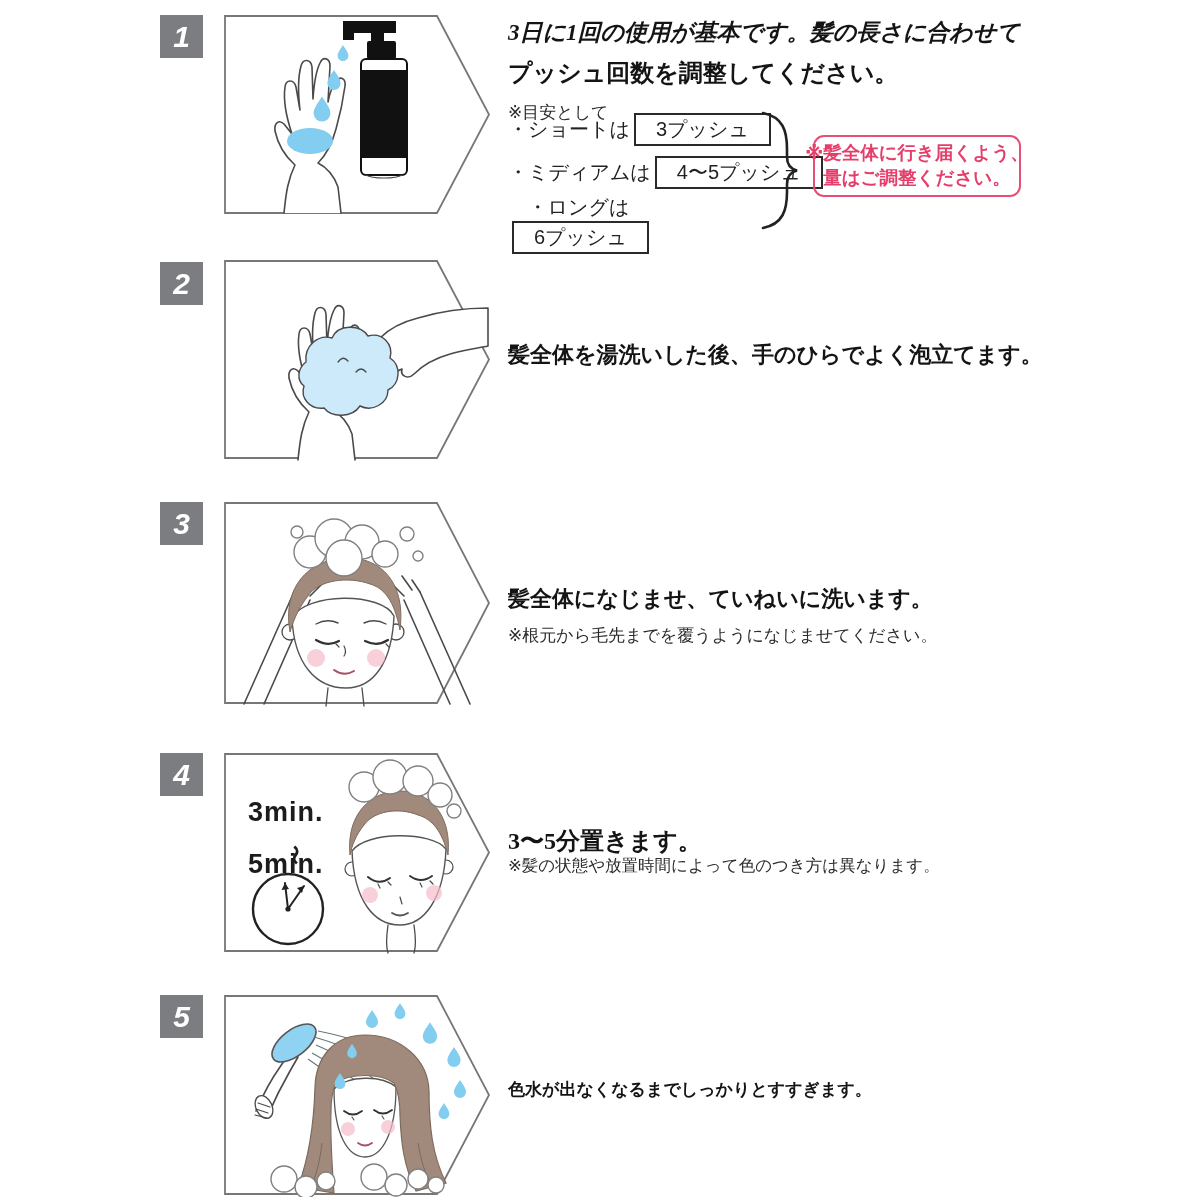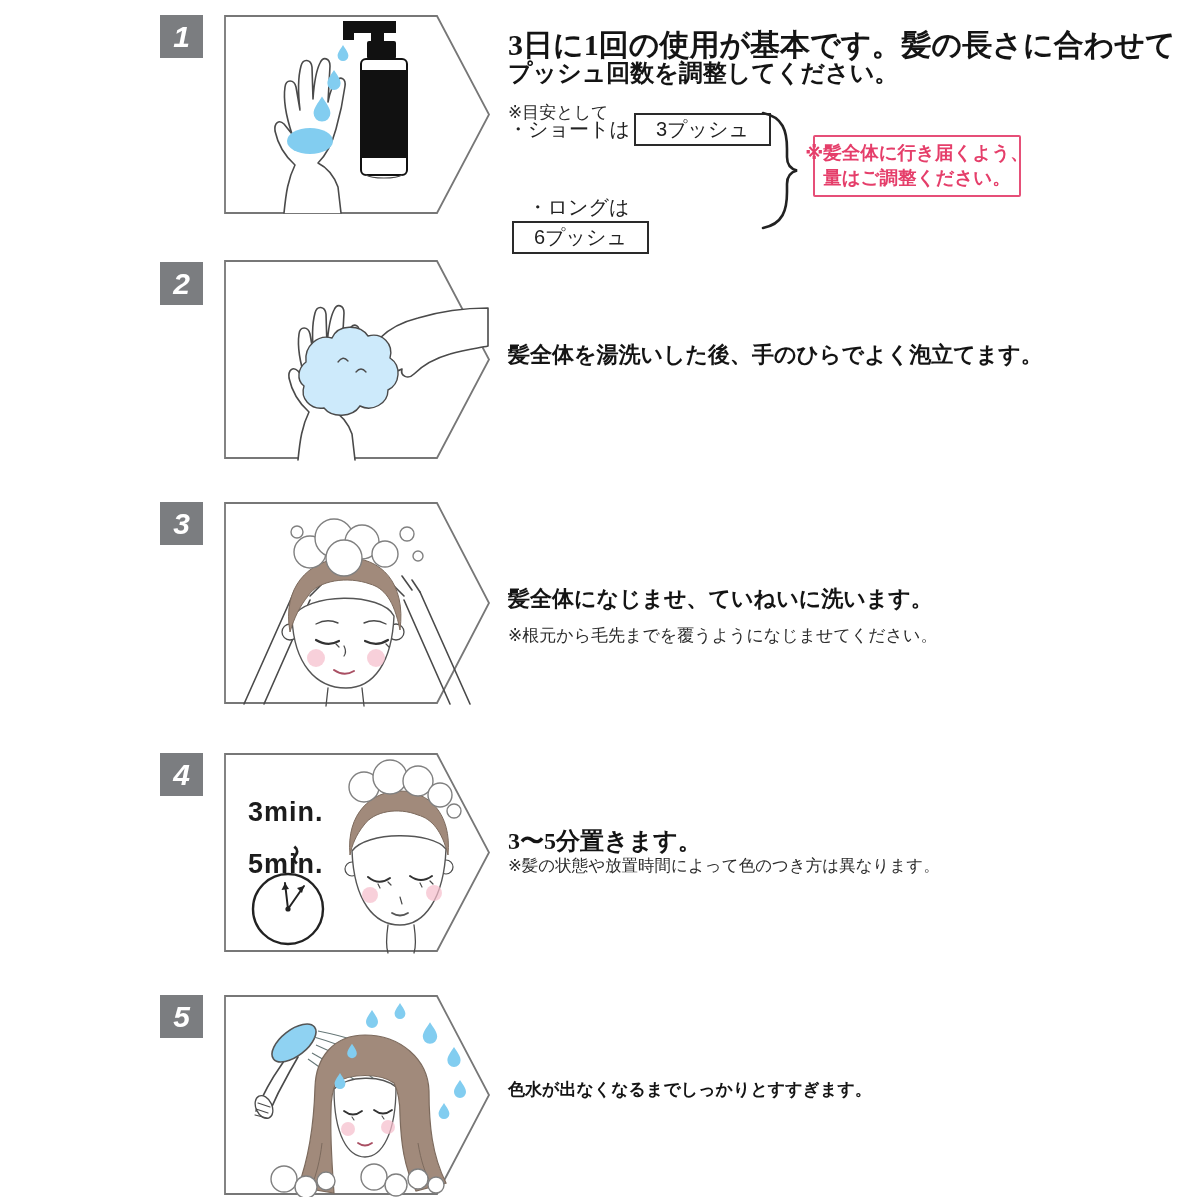--- a/index.html
+++ b/index.html
@@ -7,30 +7,30 @@
         font-family:"Liberation Sans","DejaVu Sans",sans-serif;}
   .step-row{position:absolute;left:0;width:1200px;height:207px;}
   .badge{position:absolute;left:160px;top:2px;width:43px;height:43px;background:#7b7d80;
          color:#fff;display:flex;align-items:center;justify-content:center;
          font:italic bold 30px "Liberation Sans","DejaVu Sans",sans-serif;}
   .hex-svg{position:absolute;left:222px;top:0;}
   .main-serif{position:absolute;left:508px;white-space:nowrap;color:#141414;font-weight:600;
               font-family:"Liberation Serif","DejaVu Serif",serif;}
   .note-sans{position:absolute;left:508px;white-space:nowrap;color:#2b2b2b;font-size:17px;
              font-family:"Liberation Sans","DejaVu Sans",sans-serif;}
-  .s1-line1{top:12px;font-size:30px;}
+  .s1-line1{top:4px;font-size:23px;font-style:italic;}
   .s1-line2{top:44px;font-size:24px;}
   .s1-note{top:88px;font-size:17px;}
   .push-row{position:absolute;left:508px;display:flex;align-items:center;white-space:nowrap;
             font-size:20px;color:#222;}
   .push-row .val{border:2px solid #2a2a2a;padding:1px 20px;margin-left:4px;font-size:20px;}
   .pr0{top:100px;} .pr1{top:143px;} .pr2{top:181px;flex-direction:column;}
   .brace-svg{position:absolute;left:757px;top:96px;}
   .callout{position:absolute;left:813px;top:122px;width:204px;height:58px;
-           border:2px solid #e64f78;border-radius:2px;color:#e53e6a;
+           border:2px solid #e64f78;border-radius:11px;color:#e53e6a;
            display:flex;flex-direction:column;align-items:center;justify-content:center;
            font-size:18.5px;font-weight:bold;line-height:1.35;white-space:nowrap;}
   .s2-main{top:82px;font-size:22px;}
   .s3-main{top:84px;font-size:22px;}
   .s3-note{top:124px;}
   .s4-main{top:74px;font-size:24px;}
   .s4-note{top:104px;font-size:16.5px;}
   .s5-main{top:85px;font-size:17px;}
   .ln{stroke:#4a4a4a;stroke-width:1.6;fill:none;stroke-linecap:round;stroke-linejoin:round;}
   .lnf{stroke:#4a4a4a;stroke-width:1.6;fill:#fff;stroke-linecap:round;stroke-linejoin:round;}
@@ -73,20 +73,24 @@
         <path d="M144,162 C150,166 174,166 180,162" class="ln" style="stroke-width:1.2"></path>
       </g>
     </svg>
     <div class="main-serif s1-line1">3日に1回の使用が基本です。髪の長さに合わせて</div>
     <div class="main-serif s1-line2">プッシュ回数を調整してください。</div>
     <div class="note-sans s1-note">※目安として</div>
     <div class="push-row pr0">
       <span>・ショートは</span>
       <span class="val">3プッシュ</span>
     </div>
+    <div class="push-row pr1">
+      <span>・ミディアムは</span>
+      <span class="val">4〜5プッシュ</span>
+    </div>
     <div class="push-row pr2">
       <span>・ロングは</span>
       <span class="val">6プッシュ</span>
     </div>
     <svg class="brace-svg" width="46" height="124" viewBox="0 0 46 124">
       <path d="M6,4 C26,8 30,22 30,40 L30,48 C30,56 34,60 40,61.5 C34,63 30,67 30,75 L30,83 C30,101 26,115 6,119" fill="none" stroke="#222" stroke-width="2.6" stroke-linecap="round"></path>
     </svg>
     <div class="callout">
       <span>※髪全体に行き届くよう、</span>
       <span>量はご調整ください。</span>

